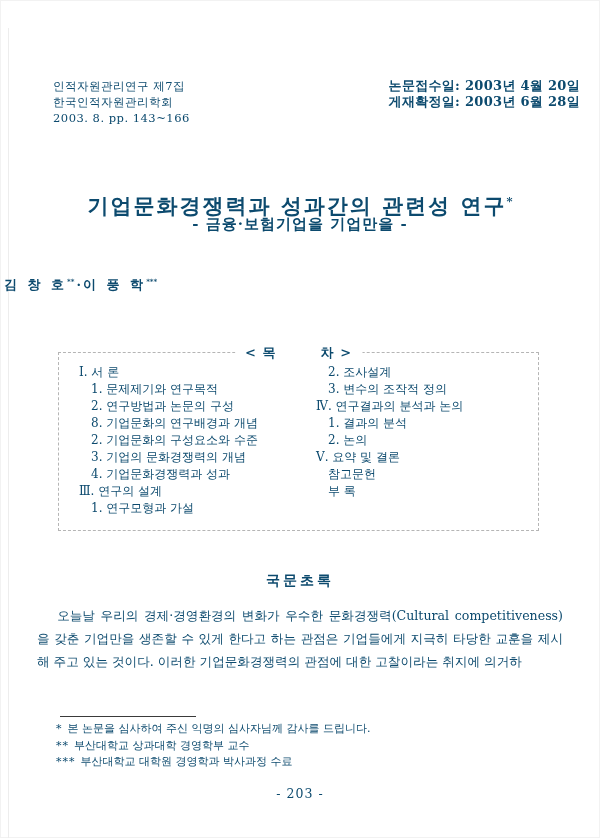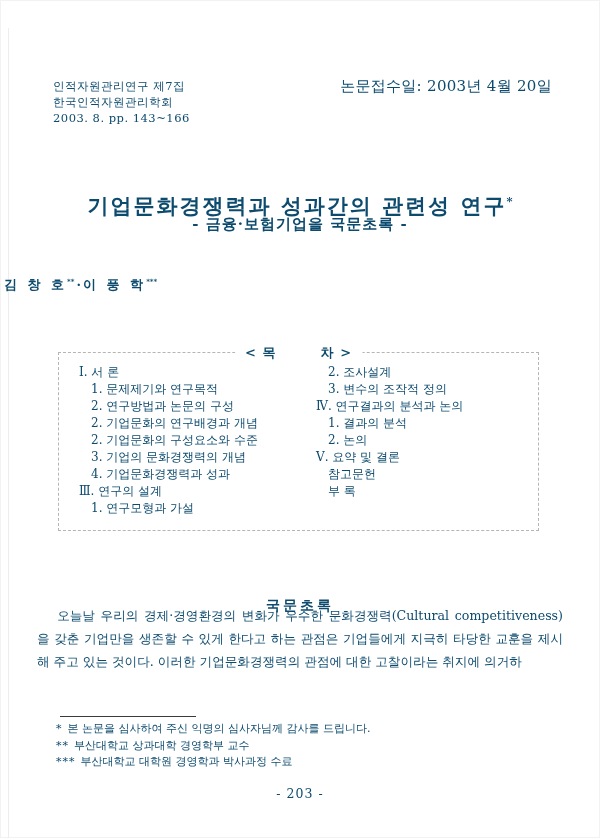--- a/index.html
+++ b/index.html
@@ -16,22 +16,22 @@
   }
   .scan-edge {
     position: absolute; left: 8px; top: 28px; bottom: 0; width: 1px;
     background: #ededed;
   }
   .header-left {
     position: absolute; left: 53px; top: 78px;
     font-size: 11.5px; line-height: 16px; letter-spacing: 0.5px;
   }
   .header-right {
-    position: absolute; right: 48px; top: 78px;
-    font-size: 15px; line-height: 16px; text-align: right; letter-spacing: 0.3px;
+    position: absolute; right: 20px; top: 78px;
+    font-size: 13px; line-height: 16px; text-align: right; letter-spacing: 0.3px; font-weight: bold;
   }
   .paper-title {
     position: absolute; left: 0; top: 176px; width: 100%;
     text-align: center; font-size: 21px; font-weight: bold; letter-spacing: 2px; margin-top: 16px;
   }
   .paper-title sup, .authors sup { font-size: 0.55em; vertical-align: super; letter-spacing: 0; }
   .paper-subtitle {
     position: absolute; left: 0; top: 215px; width: 100%;
     text-align: center; font-size: 15px; font-weight: bold; letter-spacing: 1px;
   }
@@ -48,21 +48,21 @@
     position: absolute; top: -9px; left: 50%; transform: translateX(-50%);
     background: #fff; padding: 0 10px;
     font-size: 13px; font-weight: bold; white-space: pre; letter-spacing: 1px;
   }
   .toc-cols { display: flex; padding: 11px 0 0 20px; }
   .toc-col-left { width: 237px; flex: 0 0 237px; }
   .toc-col-right { flex: 1; }
   .toc-item { font-size: 12px; line-height: 17px; white-space: nowrap; }
   .toc-item.lvl1 { padding-left: 12px; }
   .abstract-heading {
-    position: absolute; left: 0; top: 597px; width: 100%;
+    position: absolute; left: 0; top: 572px; width: 100%;
     text-align: center; font-size: 14px; font-weight: bold; letter-spacing: 3px;
   }
   .abstract-body {
     position: absolute; left: 37px; top: 604px; width: 526px;
     font-size: 12.6px; line-height: 23px; text-align: justify; text-indent: 1.6em;
   }
   .footnote-rule {
     position: absolute; left: 60px; top: 716px; width: 136px; height: 1px;
     background: #3a3a3a;
   }
@@ -83,40 +83,41 @@
   <div class="scan-edge"></div>
 
   <div class="header-left">
     <div>인적자원관리연구 제7집</div>
     <div>한국인적자원관리학회</div>
     <div>2003. 8. pp. 143~166</div>
   </div>
 
   <div class="header-right">
     <div>논문접수일: 2003년 4월 20일</div>
+    <div>게재확정일: 2003년 6월 28일</div>
   </div>
 
   <div class="paper-title">
     <span>기업문화경쟁력과 성과간의 관련성 연구</span><sup>*</sup>
   </div>
 
-  <div class="paper-subtitle">- 금융·보험기업을 국문초록 -</div>
+  <div class="paper-subtitle">- 금융·보험기업을 기업만을 -</div>
 
   <div class="authors">
     <span>김 창 호</span><sup>**</sup><span class="sep">·</span><span>이 풍 학</span><sup>***</sup>
   </div>
 
   <div class="toc-box">
     <div class="toc-header">&lt; 목        차 &gt;</div>
     <div class="toc-cols">
       <div class="toc-col-left">
         <div class="toc-item lvl0">Ⅰ. 서 론</div>
         <div class="toc-item lvl1">1. 문제제기와 연구목적</div>
         <div class="toc-item lvl1">2. 연구방법과 논문의 구성</div>
-        <div class="toc-item lvl1">2. 기업문화의 연구배경과 개념</div>
+        <div class="toc-item lvl1">8. 기업문화의 연구배경과 개념</div>
         <div class="toc-item lvl1">2. 기업문화의 구성요소와 수준</div>
         <div class="toc-item lvl1">3. 기업의 문화경쟁력의 개념</div>
         <div class="toc-item lvl1">4. 기업문화경쟁력과 성과</div>
         <div class="toc-item lvl0">Ⅲ. 연구의 설계</div>
         <div class="toc-item lvl1">1. 연구모형과 가설</div>
       </div>
       <div class="toc-col-right">
         <div class="toc-item lvl1">2. 조사설계</div>
         <div class="toc-item lvl1">3. 변수의 조작적 정의</div>
         <div class="toc-item lvl0">Ⅳ. 연구결과의 분석과 논의</div>

